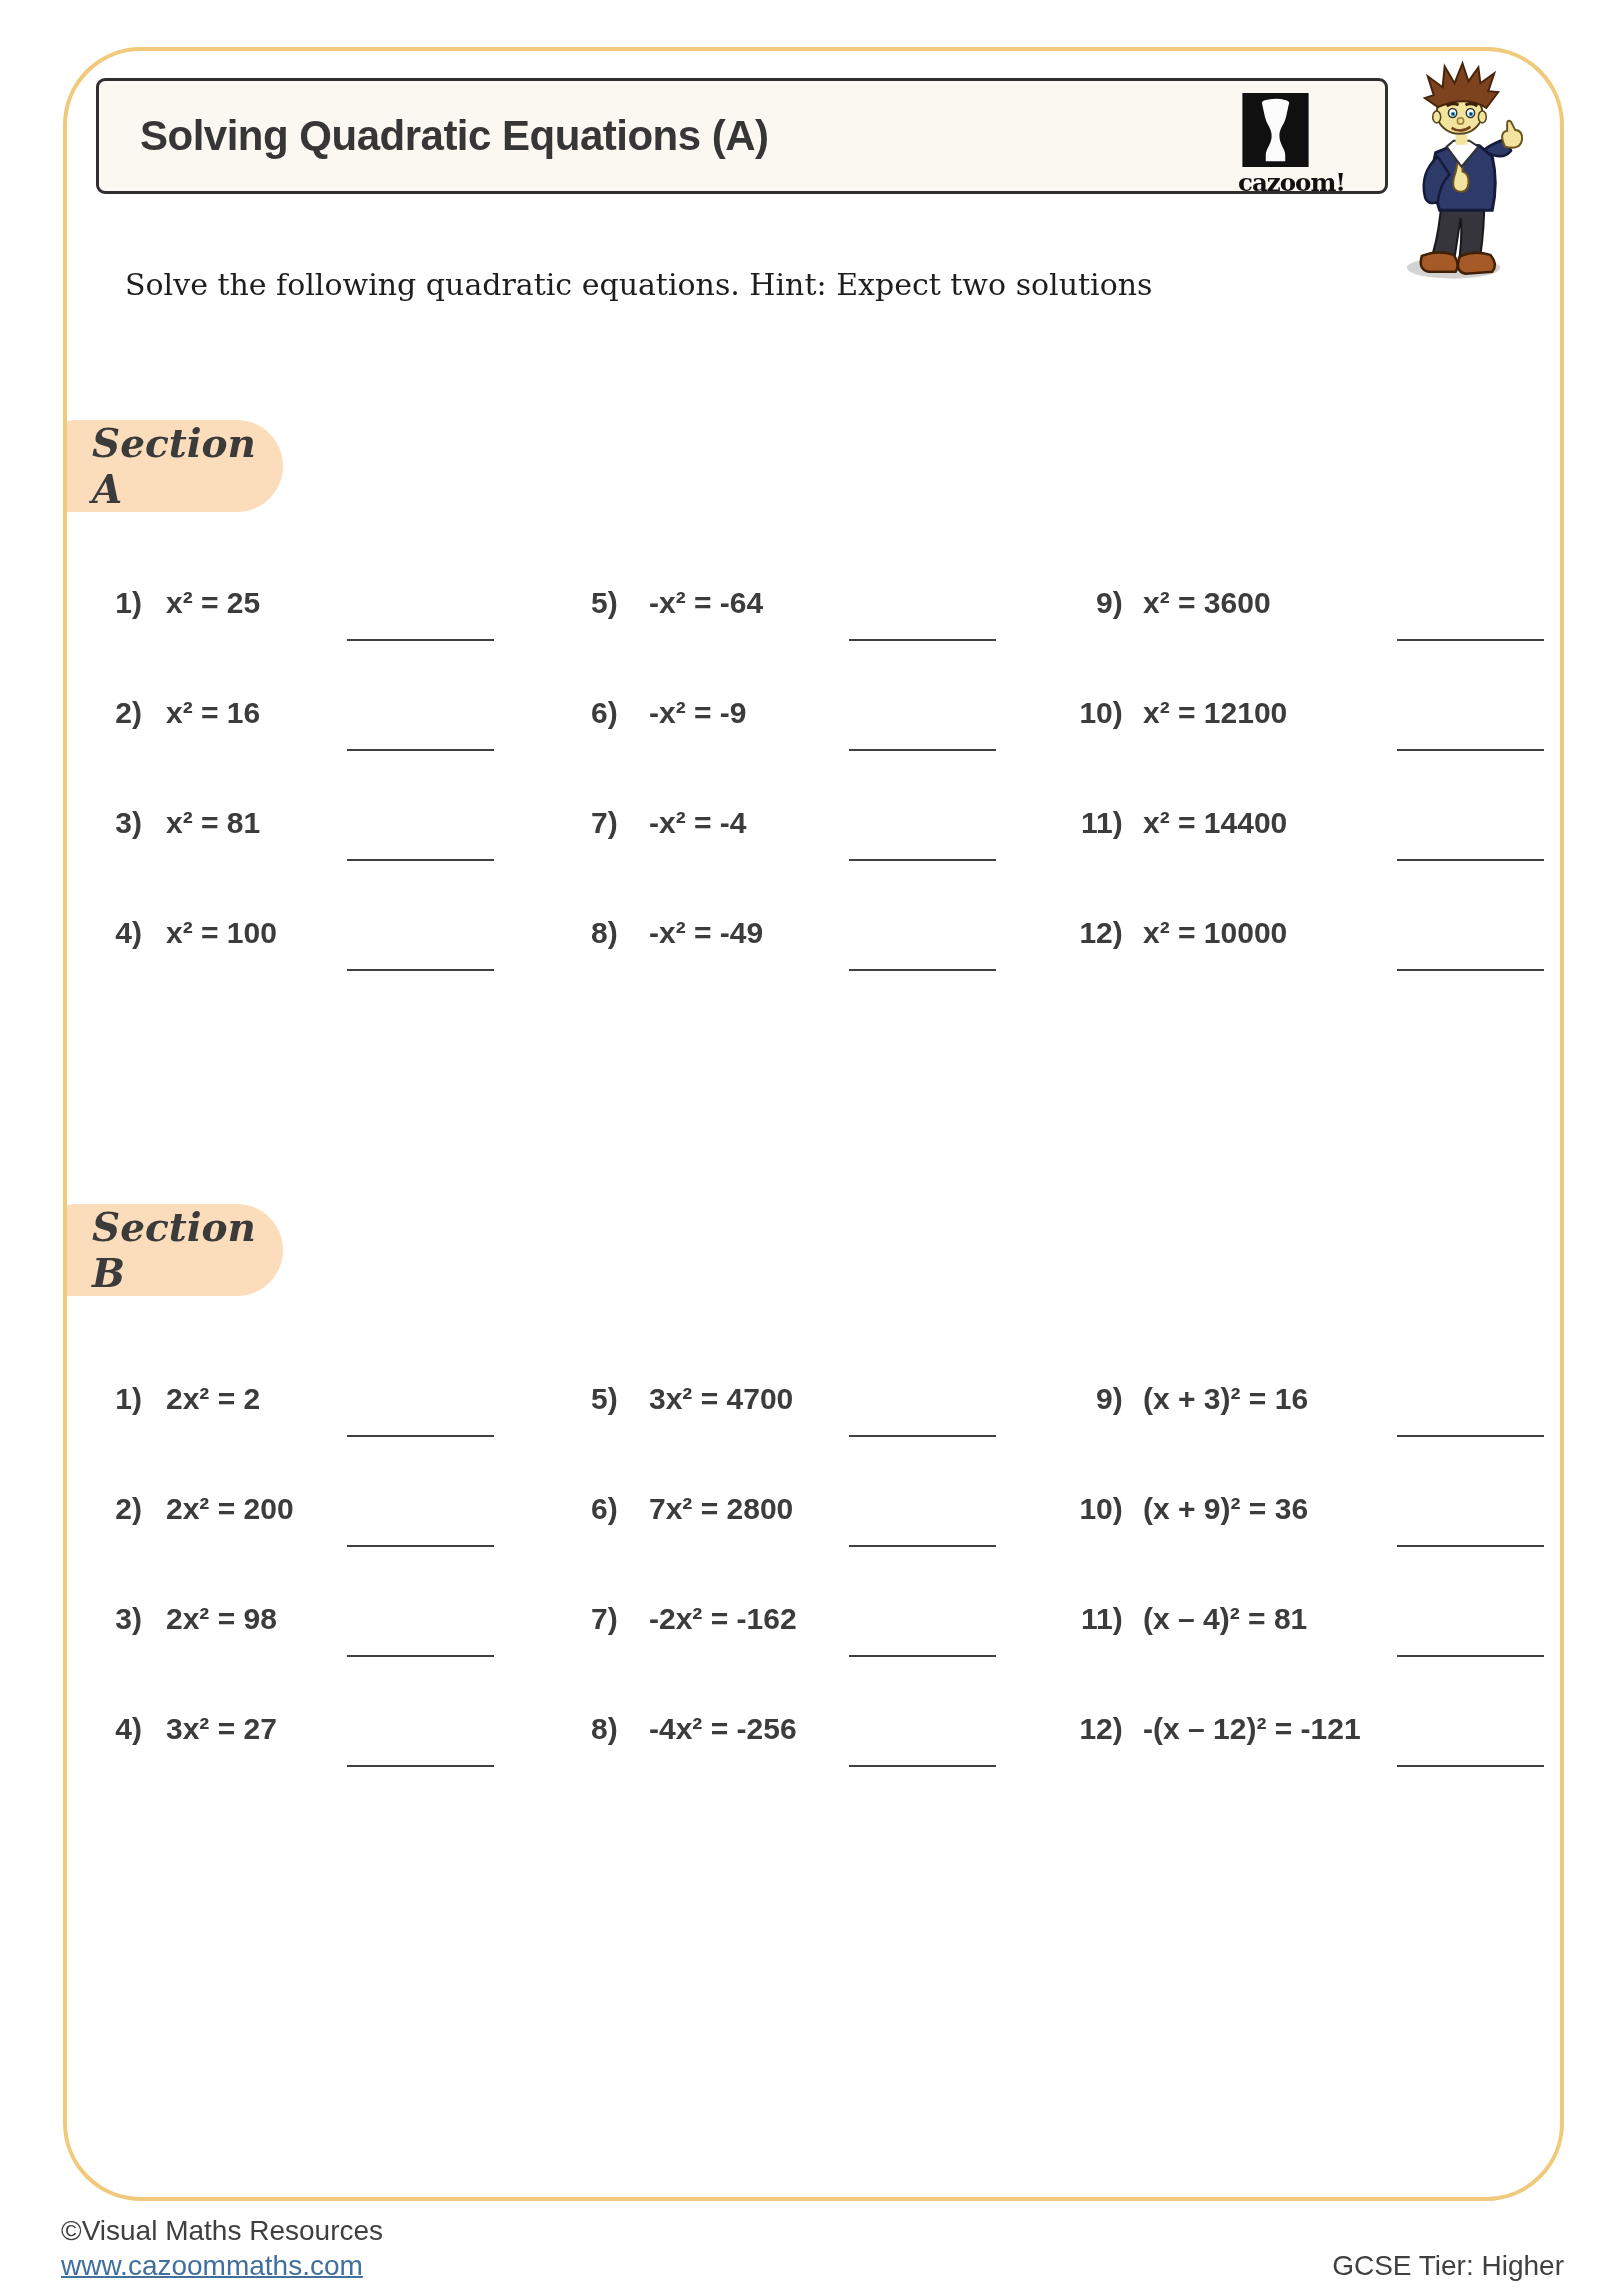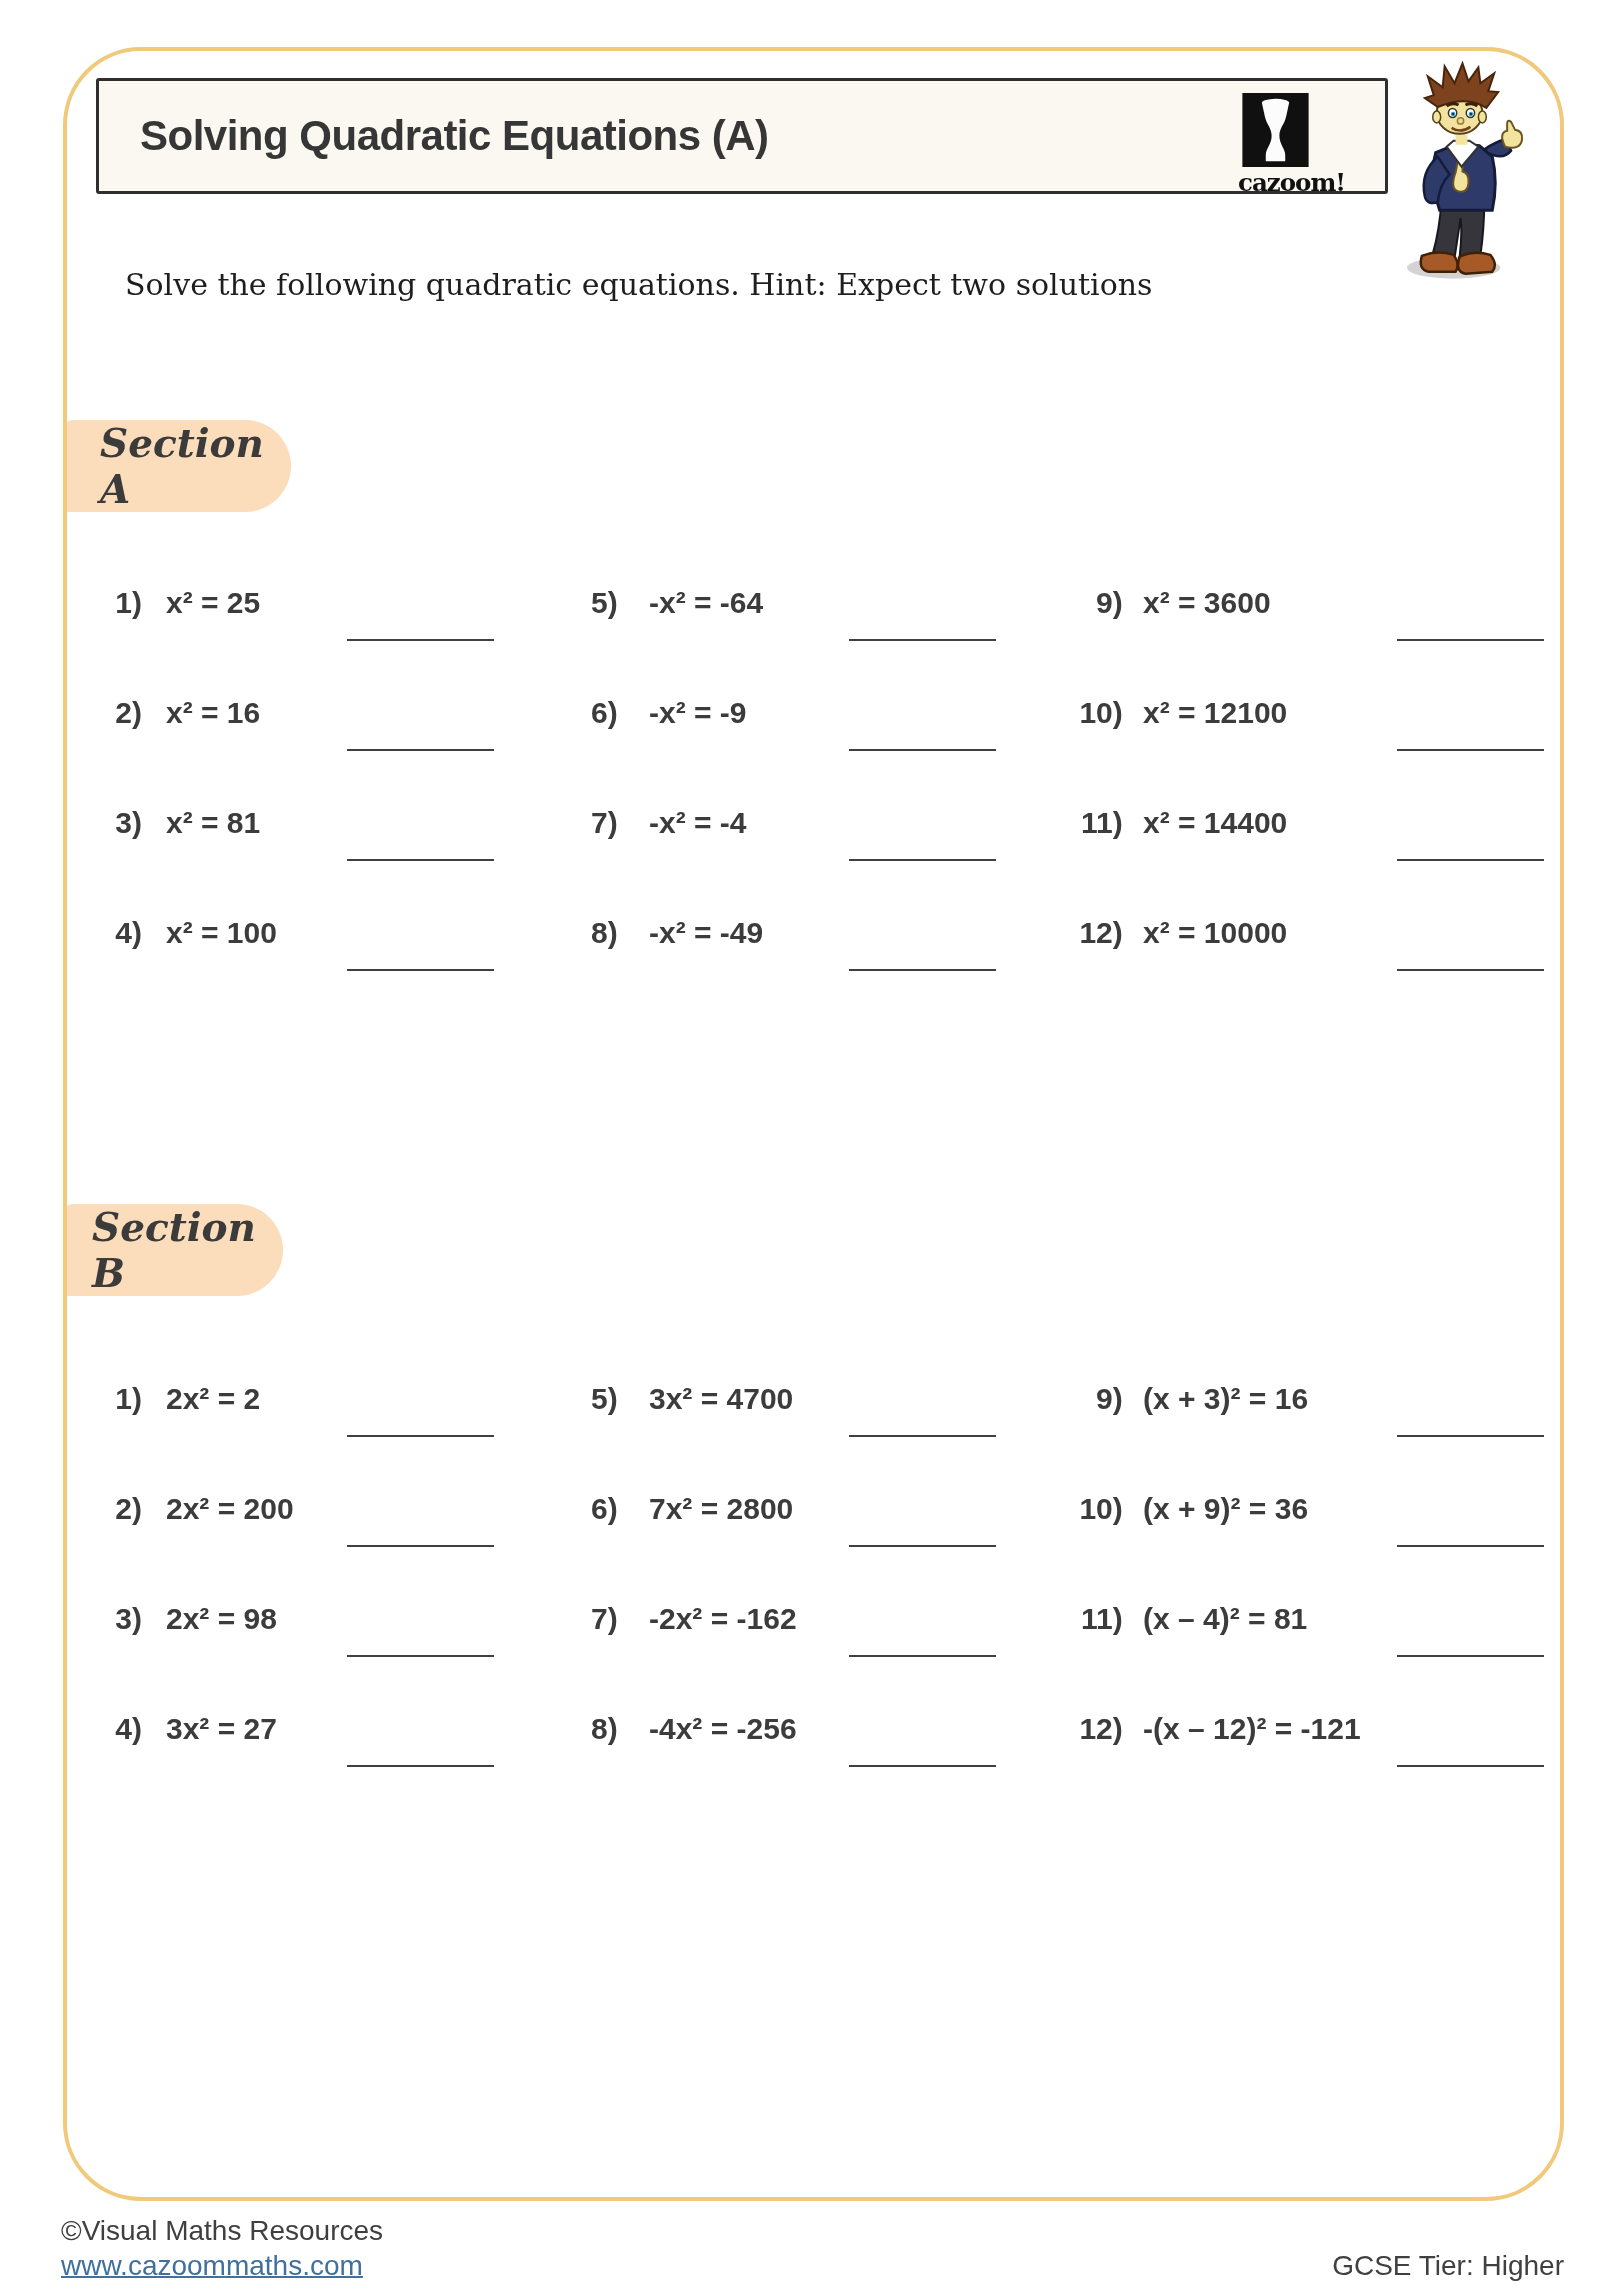--- a/index.html
+++ b/index.html
@@ -17,21 +17,21 @@
     border:4.9px solid #F0C97B;
     border-radius:78px;
     z-index:3;pointer-events:none;
   }
   
   .header-box{
     position:absolute;left:96px;top:78px;
     width:1286px;height:110px;
     background:#FAF8F1;
     border:3.9px solid #2F2F2F;
-    border-radius:3px;
+    border-radius:9px;
     z-index:2;
     display:flex;align-items:center;
   }
   .header-box h1{
     margin:0 0 0 41px;
     font-size:42px;font-weight:bold;color:#363636;
     letter-spacing:-0.5px;
   }
   .logo{
     position:absolute;right:73px;top:11.8px;
@@ -61,21 +61,21 @@
     border-radius:9.8px 46px 46px 0;
     display:flex;align-items:center;
     z-index:1;
   }
   .badge span{
     margin-left:29px;
     font-family:"DejaVu Serif", serif;
     font-weight:bold;font-style:italic;
     font-size:39px;color:#3b3b3b;
   }
-  .badge-a{top:420px;padding-left:8px;}
+  .badge-a{top:420px;}
   .badge-b{top:1204px;}
   
   .q-grid{
     position:absolute;left:93px;
     display:grid;
     grid-template-columns:456px 490px 519px;
     grid-template-rows:repeat(4,63px);
     row-gap:47px;
     grid-auto-flow:column;
     z-index:2;

